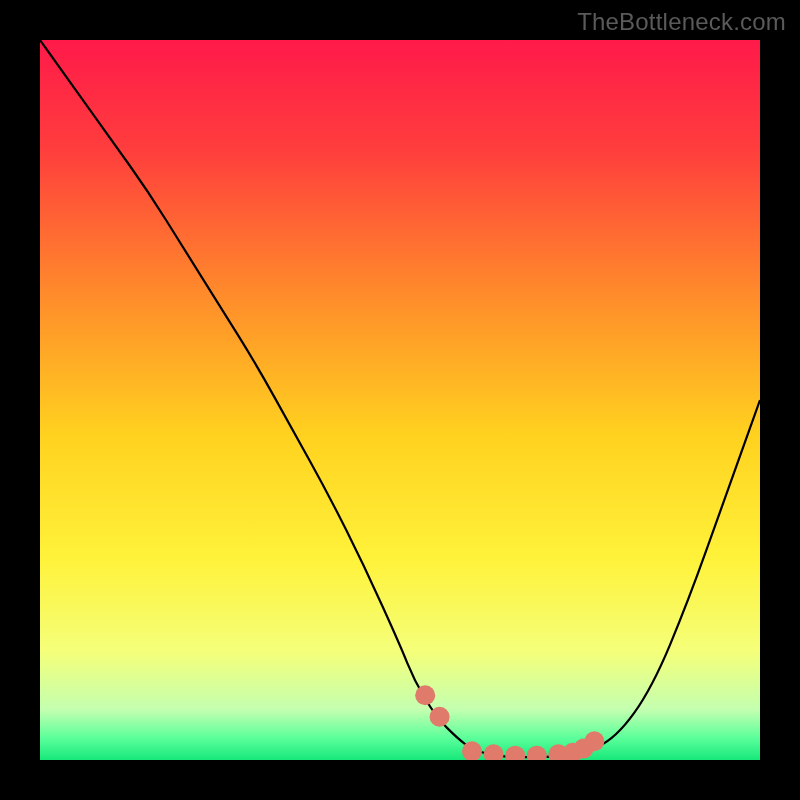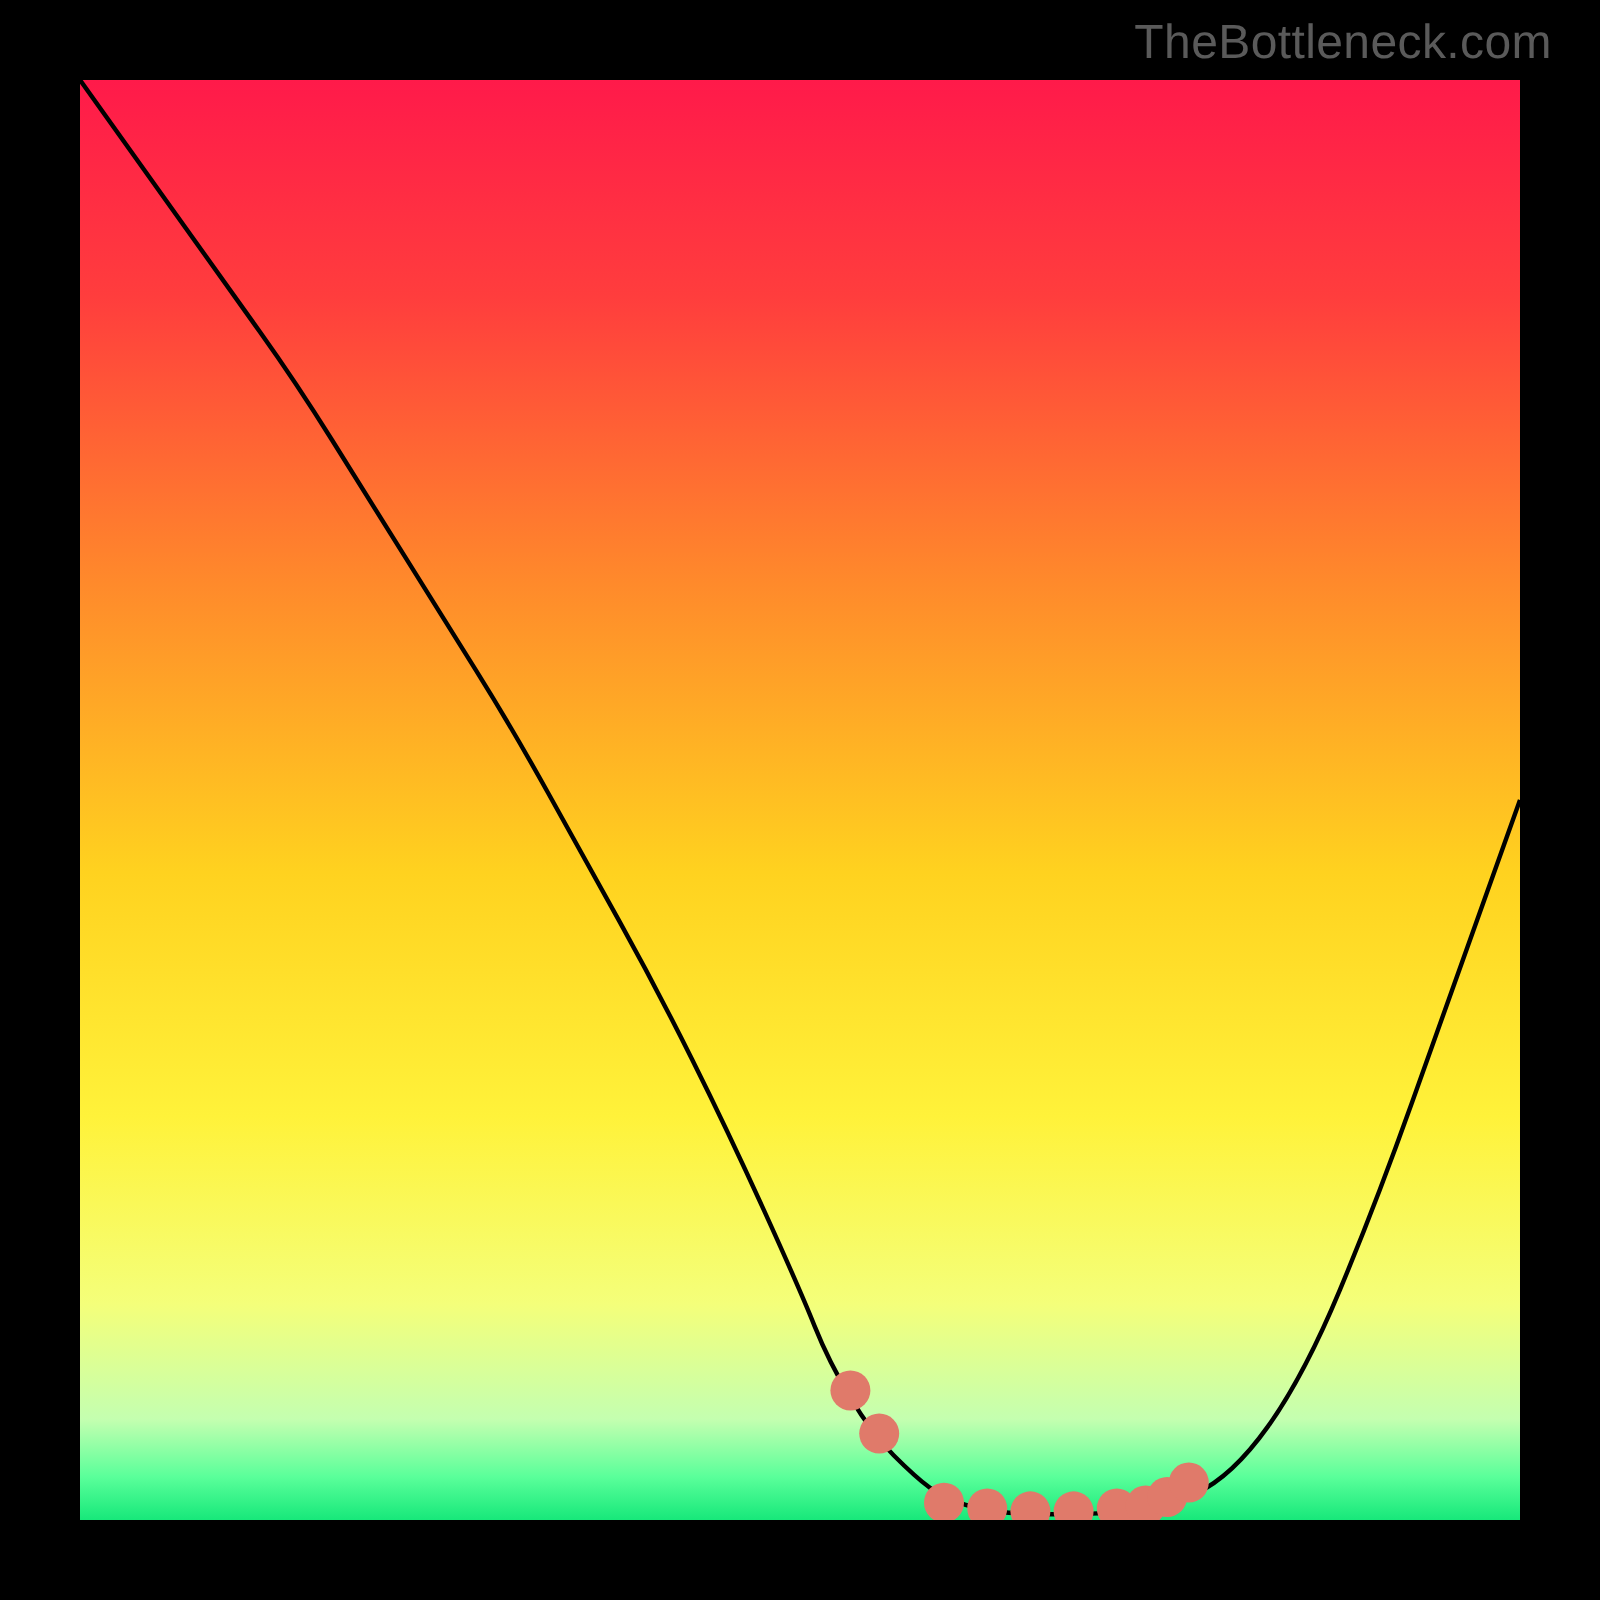--- a/index.html
+++ b/index.html
@@ -7,21 +7,21 @@
     width: 800px;
     height: 800px;
     background: #000;
     position: relative;
     overflow: hidden;
     font-family: Arial, sans-serif;
   }
   .watermark {
     position: absolute;
     top: 8px;
-    right: 24px;
+    right: 14px;
     color: #5a5a5a;
     font-size: 24px;
     font-weight: 500;
     z-index: 10;
     letter-spacing: 0.2px;
   }
   .plot-area {
     position: absolute;
     left: 40px;
     top: 40px;

